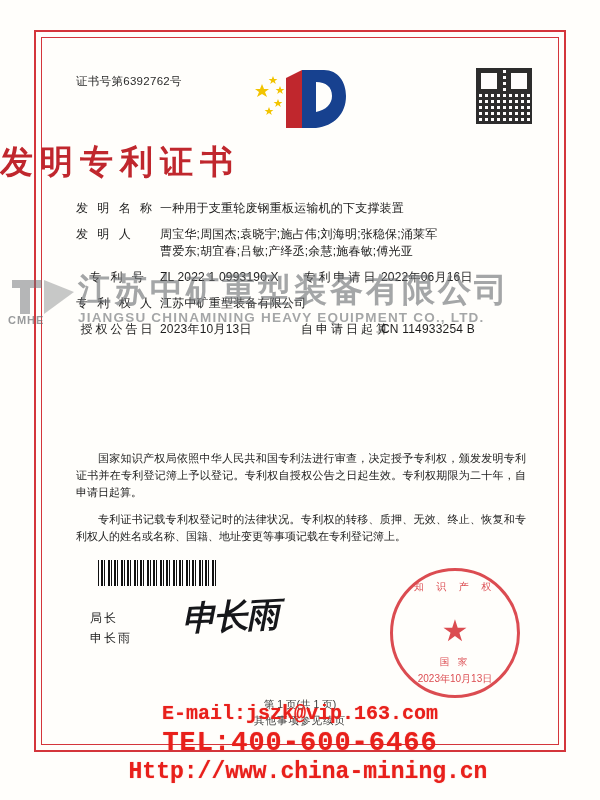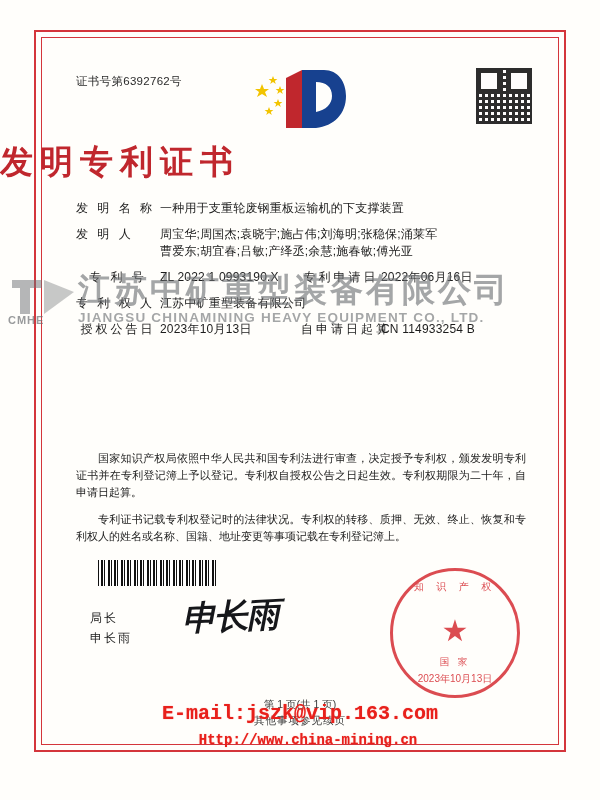--- a/index.html
+++ b/index.html
@@ -289,21 +289,21 @@
     font-size: 20px;
     letter-spacing: 0px;
     line-height: 26px;
   }
   .contact .tel {
     font-size: 27px;
     letter-spacing: 1px;
     line-height: 32px;
   }
   .contact .web {
-    font-size: 14px;
+    font-size: 23px;
     letter-spacing: 0px;
     line-height: 26px;
     padding-left: 16px;
   }
 </style>
 </head>
 <body>
 
 <div class="page">
 
@@ -409,16 +409,17 @@
         <path d="M36 8 L66 20 L36 42 Z" fill="#6e7174" opacity="0.45"></path>
       </svg>
     </div>
     <div class="wm-cmhe">CMHE</div>
     <div class="wm-cn">江苏中矿重型装备有限公司</div>
     <div class="wm-en">JIANGSU CHINAMINING HEAVY EQUIPMENT CO., LTD.</div>
   </div>
 
   <div class="contact">
     <div class="email">E-mail:jszk@vip.163.com</div>
+    <div class="tel">TEL:400-600-6466</div>
     <div class="web">Http://www.china-mining.cn</div>
   </div>
 
 </div>
 
 </body></html>

